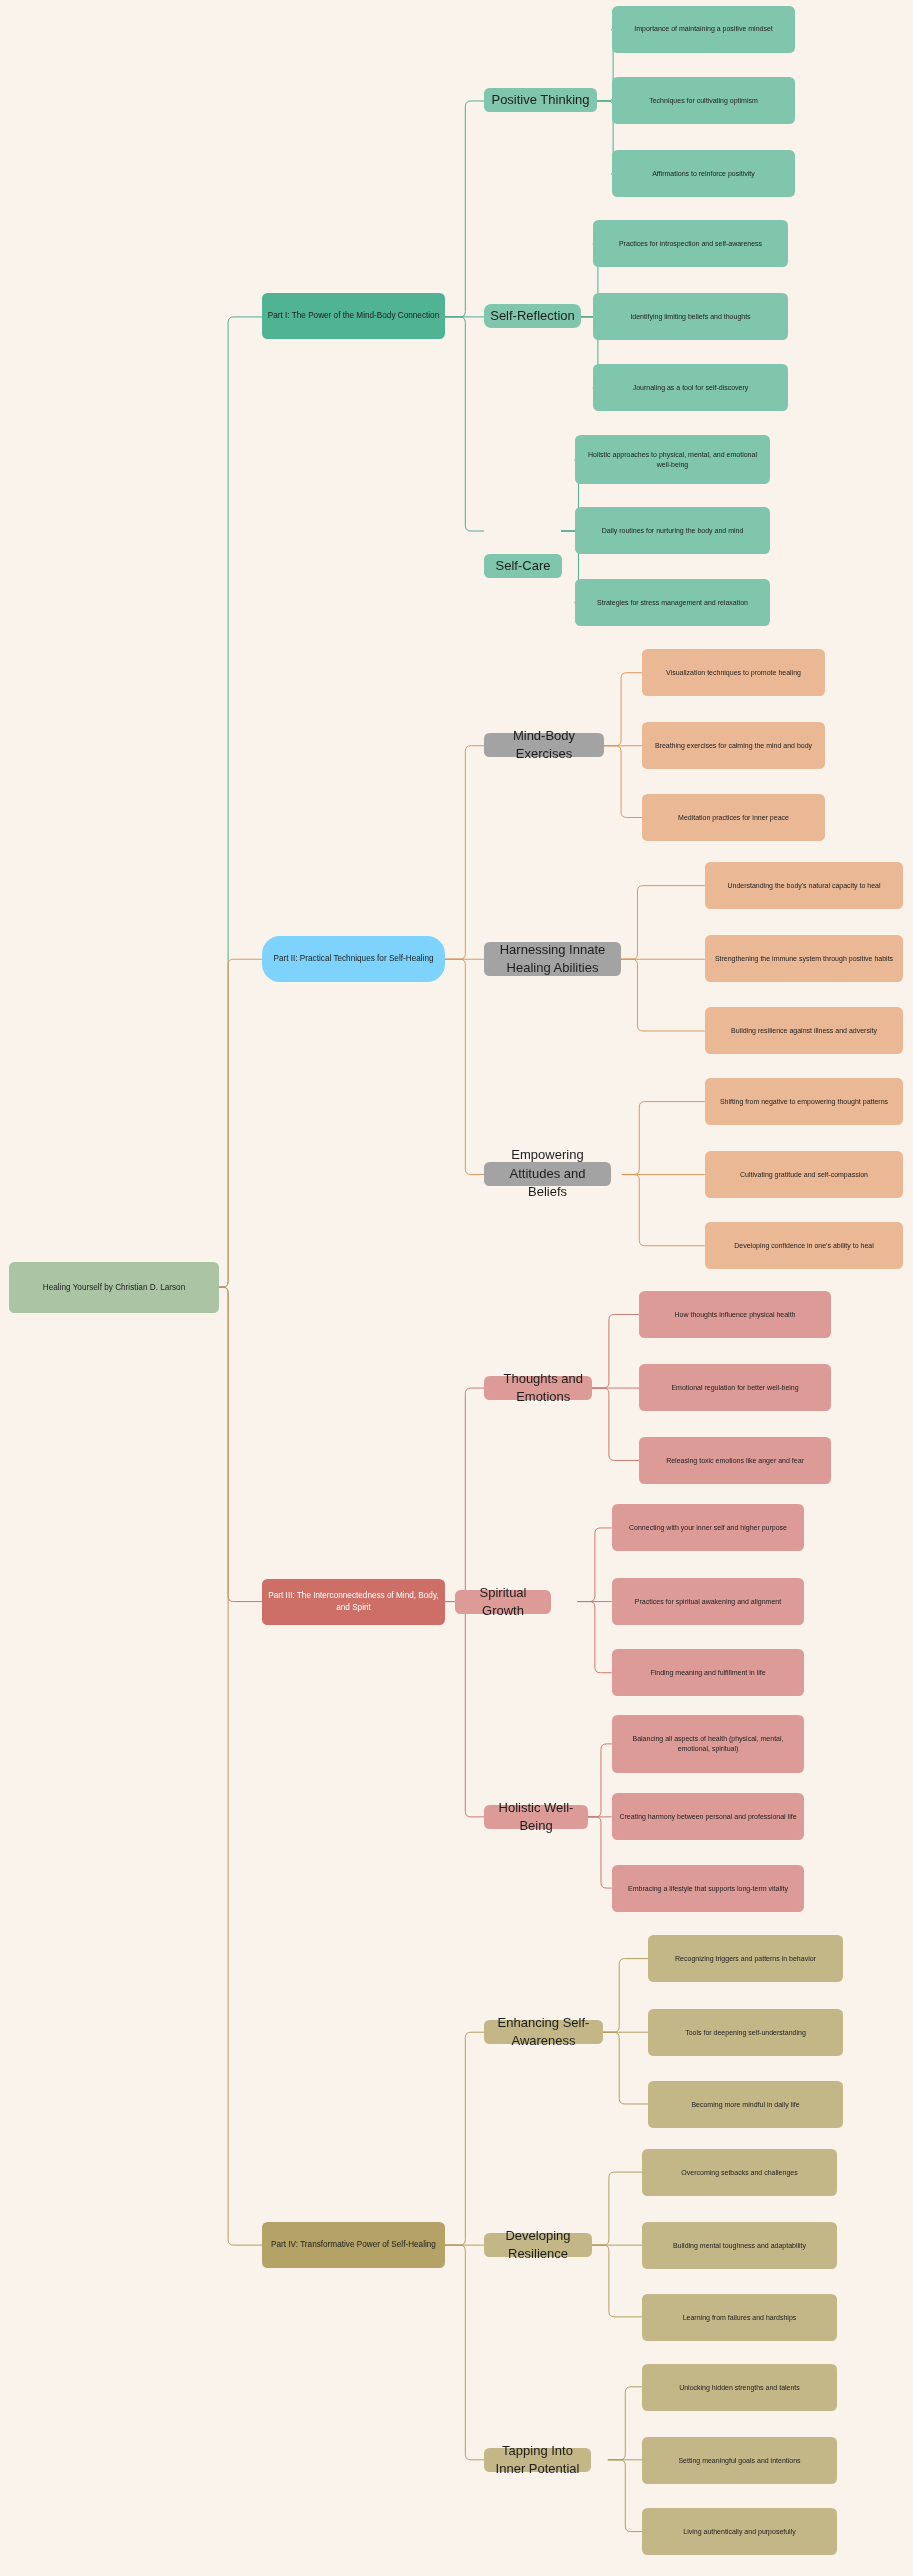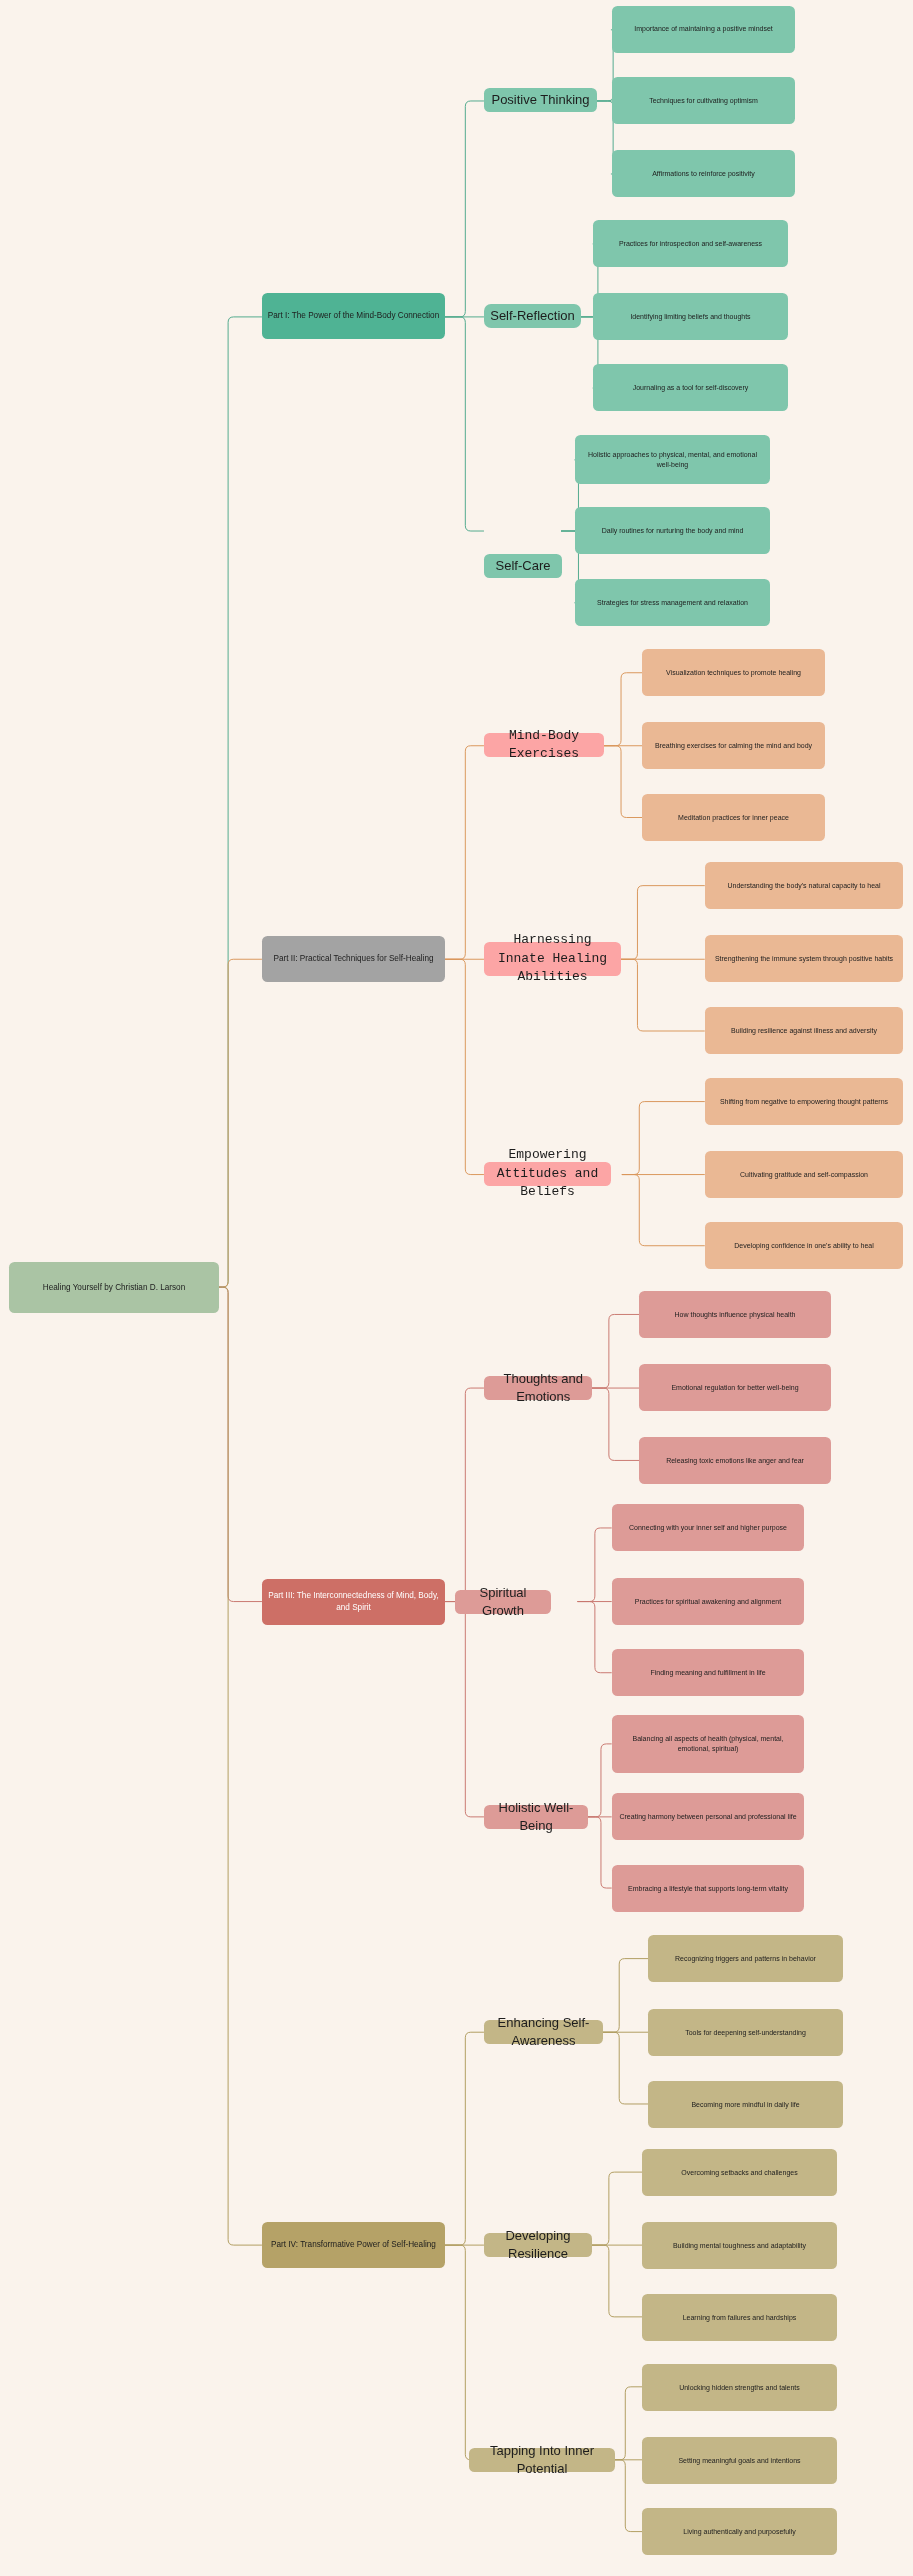--- a/index.html
+++ b/index.html
@@ -41,22 +41,22 @@
   }
   .n-l1 { font-size: 8.2px; }
   .n-l2 { font-size: 13px; }
   .n-l3 { font-size: 7px; }
 
   
   .c-green-1 { background: #4fb394; }
   .c-green-2 { background: #7fc6ac; }
   .c-green-3 { background: #7fc6ac; }
   
-  .c-orange-1 { background: #a3a3a3; }
-  .c-orange-2 { background: #fca5a5; font-family: Liberation Mono, monospace; }
+  .c-orange-1 { background: #7dd3fc; border-radius: 18px; }
+  .c-orange-2 { background: #a3a3a3; }
   .c-orange-3 { background: #eab894; }
   
   .c-red-1 { background: #cd6f66; color: #ffffff; }
   .c-red-2 { background: #dd9b97; }
   .c-red-3 { background: #dd9b97; }
   
   .c-khaki-1 { background: #b5a267; }
   .c-khaki-2 { background: #c3b687; }
   .c-khaki-3 { background: #c3b687; }
 </style>
@@ -163,19 +163,19 @@
       <div class="node n-l3 c-red-3" style="left: 612px; top: 1865px; width: 192px; height: 47px;">Embracing a lifestyle that supports long-term vitality</div>
       <div class="node n-l1 c-khaki-1" style="left: 262px; top: 2222px; width: 183px; height: 46px;">Part IV: Transformative Power of Self-Healing</div>
       <div class="node n-l2 c-khaki-2" style="left: 484px; top: 2020px; width: 119px; height: 24px;">Enhancing Self-Awareness</div>
       <div class="node n-l3 c-khaki-3" style="left: 648px; top: 1935px; width: 195px; height: 47px;">Recognizing triggers and patterns in behavior</div>
       <div class="node n-l3 c-khaki-3" style="left: 648px; top: 2009px; width: 195px; height: 47px;">Tools for deepening self-understanding</div>
       <div class="node n-l3 c-khaki-3" style="left: 648px; top: 2081px; width: 195px; height: 47px;">Becoming more mindful in daily life</div>
       <div class="node n-l2 c-khaki-2" style="left: 484px; top: 2233px; width: 108px; height: 24px;">Developing Resilience</div>
       <div class="node n-l3 c-khaki-3" style="left: 642px; top: 2149px; width: 195px; height: 47px;">Overcoming setbacks and challenges</div>
       <div class="node n-l3 c-khaki-3" style="left: 642px; top: 2222px; width: 195px; height: 47px;">Building mental toughness and adaptability</div>
       <div class="node n-l3 c-khaki-3" style="left: 642px; top: 2294px; width: 195px; height: 47px;">Learning from failures and hardships</div>
-      <div class="node n-l2 c-khaki-2" style="left: 469px; top: 2448px; width: 146px; height: 24px;">Tapping Into Inner Potential</div>
+      <div class="node n-l2 c-khaki-2" style="left: 484px; top: 2448px; width: 107px; height: 24px;">Tapping Into Inner Potential</div>
       <div class="node n-l3 c-khaki-3" style="left: 642px; top: 2364px; width: 195px; height: 47px;">Unlocking hidden strengths and talents</div>
       <div class="node n-l3 c-khaki-3" style="left: 642px; top: 2437px; width: 195px; height: 47px;">Setting meaningful goals and intentions</div>
       <div class="node n-l3 c-khaki-3" style="left: 642px; top: 2508px; width: 195px; height: 47px;">Living authentically and purposefully</div>
     </div>
 </div>
 
 
 </body></html>

